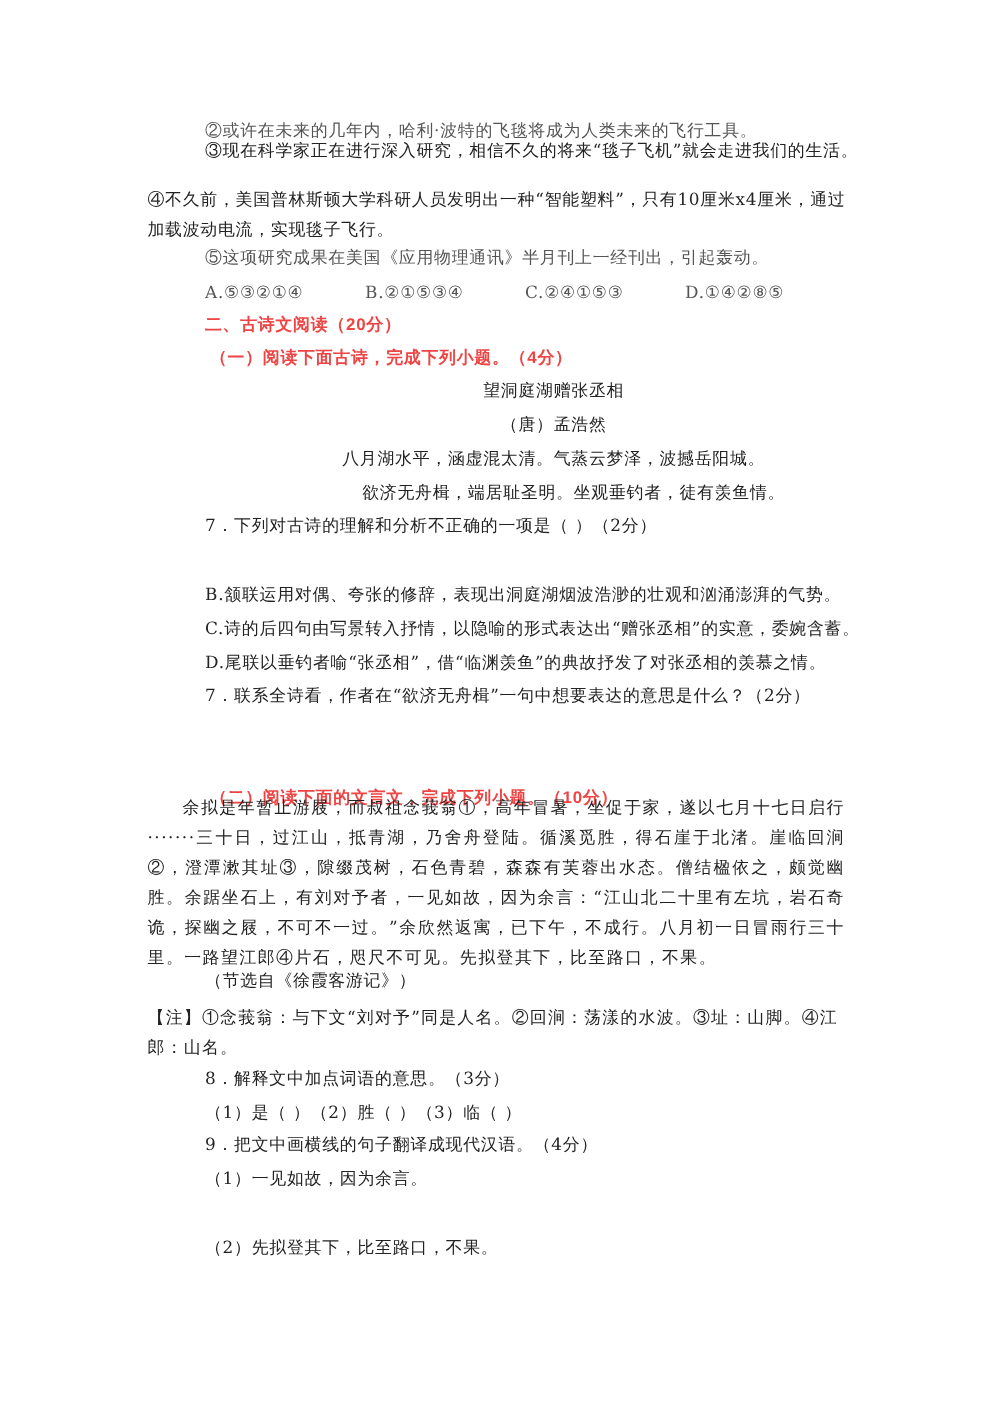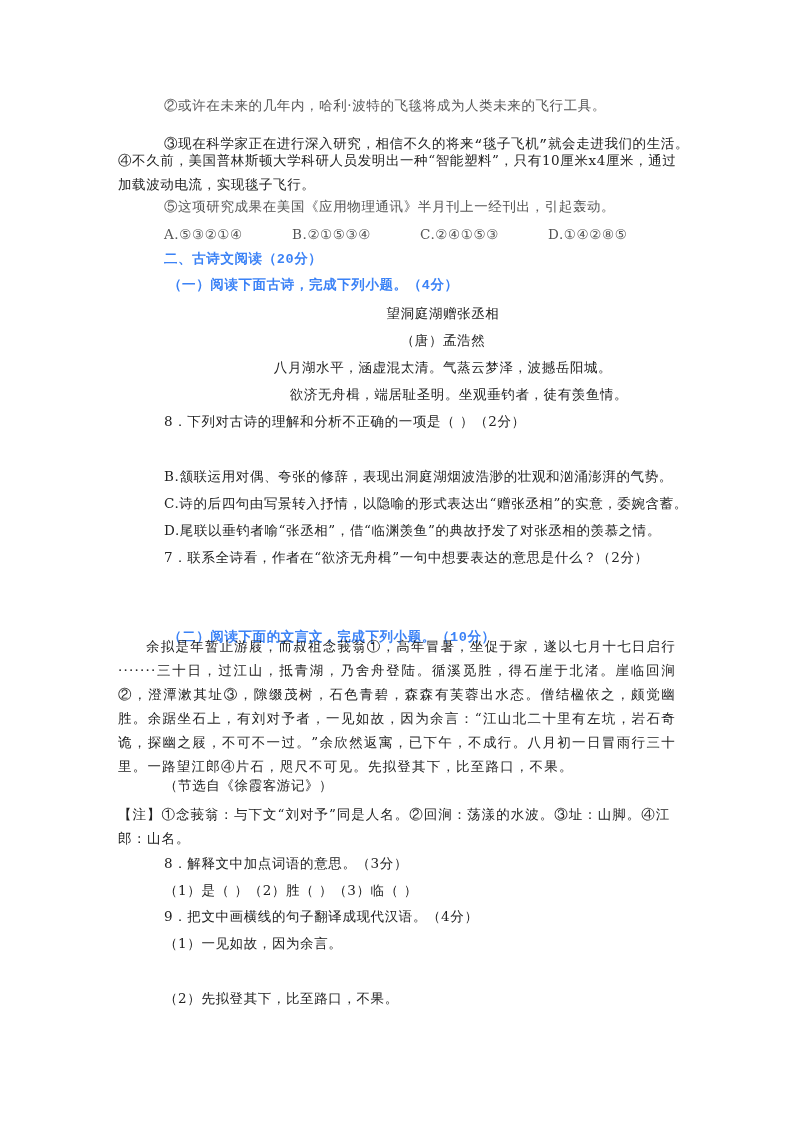--- a/index.html
+++ b/index.html
@@ -1,50 +1,50 @@
 <!DOCTYPE html>
 <html><head>
 <meta charset="utf-8">
 <style>
   html, body { margin: 0; padding: 0; background: #ffffff; }
   body { width: 794px; height: 1123px; position: relative; overflow: hidden;
          font-family: "DejaVu Serif", "Liberation Serif", serif; color: #222; }
   .page { position: absolute; left: 0; top: 0; width: 794px; height: 1123px; }
   .line { position: absolute; left: 118px; font-size: 13.5px; line-height: 18px; white-space: nowrap; letter-spacing: 0.6px; margin-left: 46px; }
   .grey { color: #555; }
-  .bold { font-weight: bold; color: #3b82f6; font-family: Liberation Mono, monospace; }
+  .bold { font-weight: bold; color: #ef4444; font-family: Liberation Sans, sans-serif; }
   .center { left: 0; width: 794px; text-align: center; }
   .opt { display: inline-block; width: 128px; }
   .para { position: absolute; left: 118px; width: 558px; font-size: 13.5px; line-height: 24px; letter-spacing: 1.2px; text-align: justify; }
   .para .indent { display: inline-block; width: 28px; }
   .wrap { position: absolute; left: 118px; width: 560px; font-size: 13.5px; line-height: 24px; letter-spacing: 0.6px; }
 </style>
 </head>
 <body>
 
 <div class="page">
 
   <div class="line grey" style="top:96px;">②或许在未来的几年内，哈利·波特的飞毯将成为人类未来的飞行工具。</div>
-  <div class="line" style="top:136px;font-family:Liberation Mono, monospace;">③现在科学家正在进行深入研究，相信不久的将来“毯子飞机”就会走进我们的生活。</div>
+  <div class="line" style="top:112px;">③现在科学家正在进行深入研究，相信不久的将来“毯子飞机”就会走进我们的生活。</div>
   <div class="wrap" style="top:148px;">④不久前，美国普林斯顿大学科研人员发明出一种“智能塑料”，只有10厘米x4厘米，通过加载波动电流，实现毯子飞行。</div>
   <div class="line grey" style="top:197px;">⑤这项研究成果在美国《应用物理通讯》半月刊上一经刊出，引起轰动。</div>
 
   <div class="line grey" style="top:225px;">
     <span class="opt">A.⑤③②①④</span><span class="opt">B.②①⑤③④</span><span class="opt">C.②④①⑤③</span><span class="opt">D.①④②⑧⑤</span>
   </div>
 
   <div class="line bold" style="top:251px;">二、古诗文阅读（20分）</div>
   <div class="line bold" style="top:277px; left:122px;">（一）阅读下面古诗，完成下列小题。（4分）</div>
 
   <div class="line center" style="top:304px;">望洞庭湖赠张丞相</div>
   <div class="line center" style="top:331px;">（唐）孟浩然</div>
   <div class="line center" style="top:358px;">八月湖水平，涵虚混太清。气蒸云梦泽，波撼岳阳城。</div>
   <div class="line center" style="top:385px;padding-left:16px;">欲济无舟楫，端居耻圣明。坐观垂钓者，徒有羡鱼情。</div>
 
-  <div class="line" style="top:412px;">8．下列对古诗的理解和分析不正确的一项是（ ）（2分）</div>
+  <div class="line" style="top:412px;">7．下列对古诗的理解和分析不正确的一项是（ ）（2分）</div>
   <div class="line" style="top:494px;">C.诗的后四句由写景转入抒情，以隐喻的形式表达出“赠张丞相”的实意，委婉含蓄。</div>
   <div class="line" style="top:467px;">B.颔联运用对偶、夸张的修辞，表现出洞庭湖烟波浩渺的壮观和汹涌澎湃的气势。</div>
   <div class="line" style="top:521px;">D.尾联以垂钓者喻“张丞相”，借“临渊羡鱼”的典故抒发了对张丞相的羡慕之情。</div>
   <div class="line" style="top:548px;">7．联系全诗看，作者在“欲济无舟楫”一句中想要表达的意思是什么？（2分）</div>
 
   <div class="line bold" style="top:629px; left:122px;">（二）阅读下面的文言文，完成下列小题。（10分）</div>
 
   <div class="para" style="top:634px;"><span class="indent"></span><span>余拟是年暂止游屐，而叔祖念莪翁①，高年冒暑，坐促于家，遂以七月十七日启行·······三十日，过江山，抵青湖，乃舍舟登陆。循溪觅胜，得石崖于北渚。崖临回涧②，澄潭漱其址③，隙缀茂树，石色青碧，森森有芙蓉出水态。僧结楹依之，颇觉幽胜。余踞坐石上，有刘对予者，一见如故，因为余言：“江山北二十里有左坑，岩石奇诡，探幽之屐，不可不一过。”余欣然返寓，已下午，不成行。八月初一日冒雨行三十里。一路望江郎④片石，咫尺不可见。先拟登其下，比至路口，不果。</span></div>
 
   <div class="line" style="top:776px;">（节选自《徐霞客游记》）</div>

